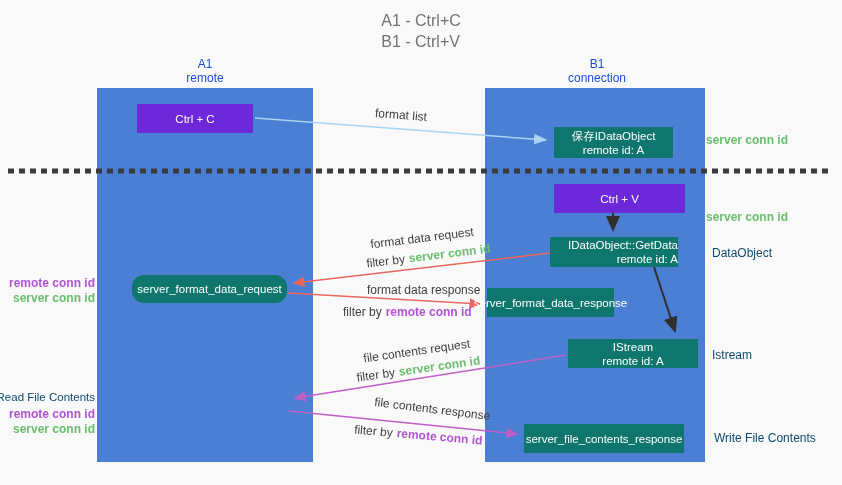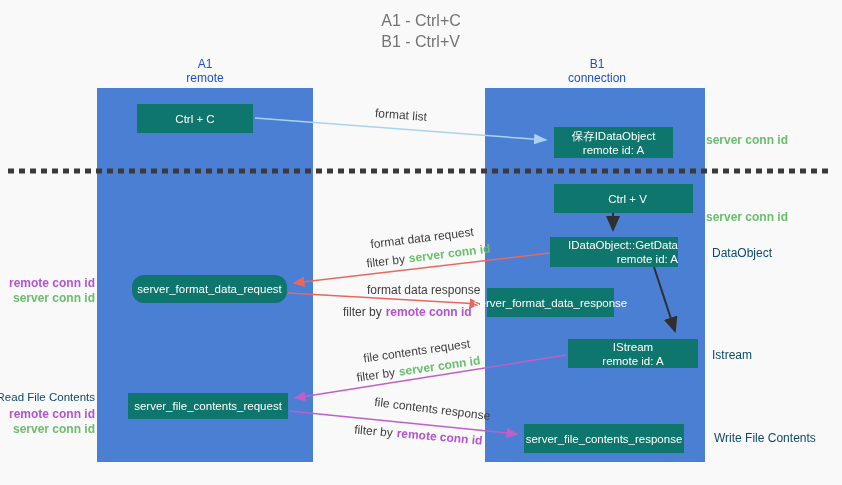--- a/index.html
+++ b/index.html
@@ -14,21 +14,21 @@
   .col-header{position:absolute;width:120px;text-align:center;font-size:12px;
               line-height:14px;color:#1d4ed8;}
 
   .column{position:absolute;top:88px;height:374px;background:#4a7fd4;}
   .column.left{left:97px;width:216px;}
   .column.right{left:485px;width:220px;}
 
   .box{position:absolute;display:flex;flex-direction:column;align-items:center;
        justify-content:center;color:#ffffff;text-align:center;font-size:11.5px;
        line-height:14px;}
-  .box.green{background:#0f766e;}
+  .box.green{background:#6d28d9;}
   .box.orange{background:#0f766e;}
 
   .alabel{position:absolute;font-size:12px;color:#3f3f3f;white-space:nowrap;
           transform-origin:center center;}
   .alabel .green{color:#6abe6e;font-weight:bold;margin-left:4px;}
   .alabel .purple{color:#b254d2;font-weight:bold;margin-left:4px;}
 
   .side-label{position:absolute;font-size:11.5px;color:#0c4a6e;white-space:nowrap;}
   .side-left{width:120px;text-align:right;}
   .conn-pair{position:absolute;width:120px;text-align:right;font-size:12px;
@@ -98,21 +98,21 @@
 
   <div class="box green" style="left:137px;top:104px;width:116px;height:29px;">
     <div>Ctrl + C</div>
   </div>
 
   <div class="box orange" style="left:554px;top:127px;width:119px;height:31px;">
     <div>保存IDataObject</div>
     <div>remote id: A</div>
   </div>
 
-  <div class="box green" style="left:554px;top:184px;width:131px;height:29px;padding-left:8px;">
+  <div class="box green" style="left:554px;top:184px;width:131px;height:29px;">
     <div>Ctrl + V</div>
   </div>
 
   <div class="box orange" style="left:550px;top:237px;width:128px;height:30px;align-items:flex-end;">
     <div>IDataObject::GetData</div>
     <div>remote id: A</div>
   </div>
 
   <div class="box orange" style="left:132px;top:275px;width:155px;height:28px;border-radius:12px;">
     <div>server_format_data_request</div>
@@ -120,23 +120,20 @@
 
   <div class="box orange" style="left:487px;top:288px;width:127px;height:29px;">
     <div>server_format_data_response</div>
   </div>
 
   <div class="box orange" style="left:568px;top:339px;width:130px;height:29px;">
     <div>IStream</div>
     <div>remote id: A</div>
   </div>
 
-  <div class="box orange" style="left:128px;top:393px;width:160px;height:26px;">
-    <div>server_file_contents_request</div>
-  </div>
 
   <div class="box orange" style="left:524px;top:424px;width:160px;height:29px;">
     <div>server_file_contents_response</div>
   </div>
 
   <div class="alabel" style="left:375px;top:108px;transform:rotate(4.5deg);">format list</div>
 
   <div class="alabel" style="left:370px;top:231px;transform:rotate(-7deg);">format data request</div>
   <div class="alabel" style="left:366px;top:249px;transform:rotate(-7deg);">
     <span>filter by</span><span class="green">server conn id</span>

